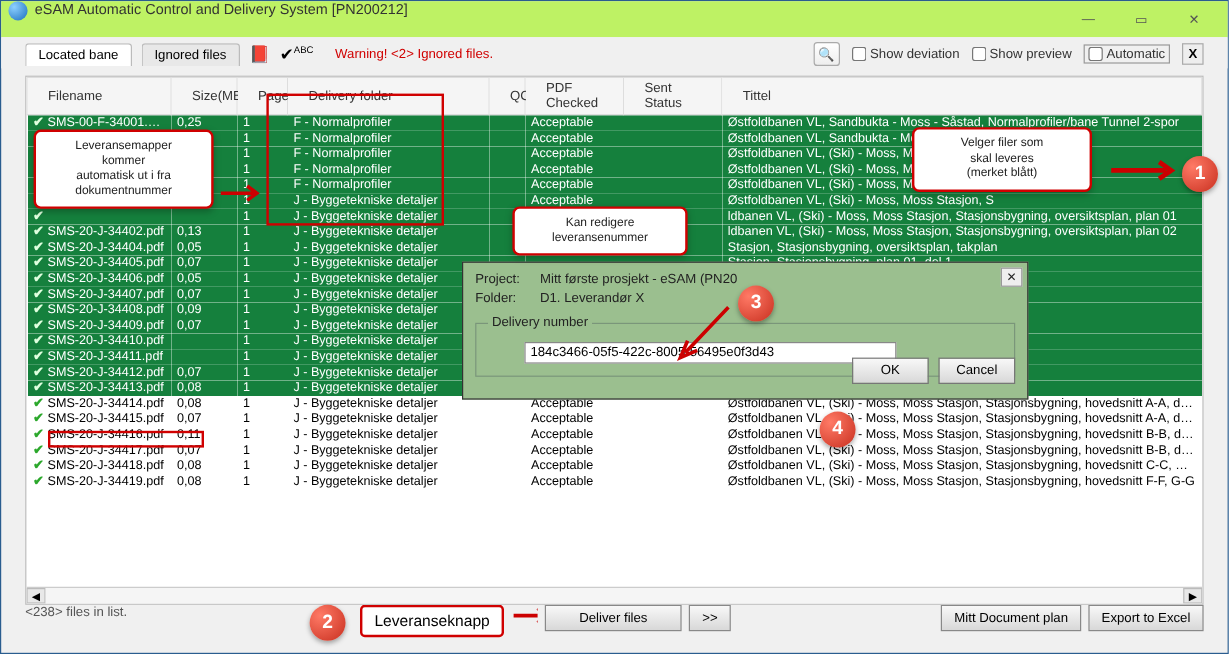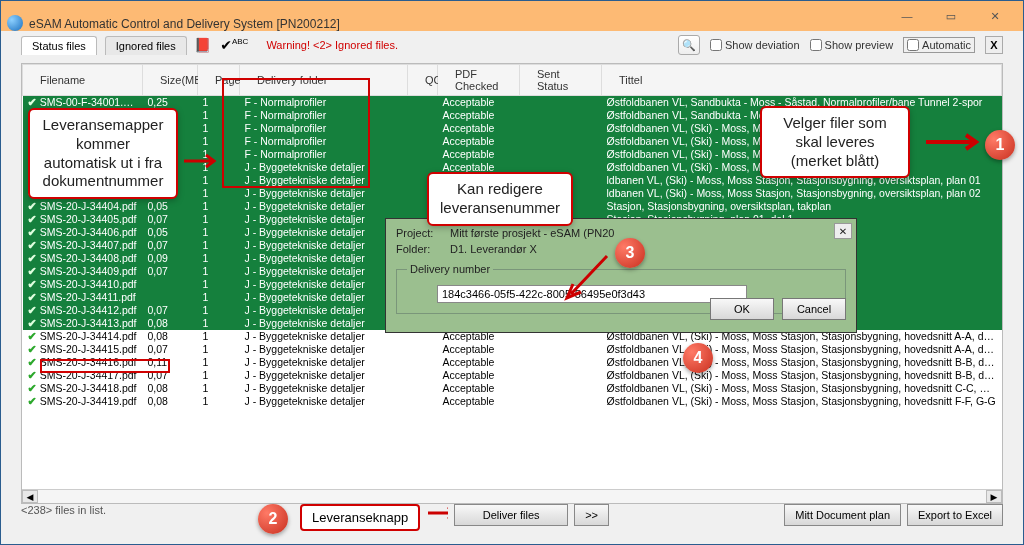--- a/index.html
+++ b/index.html
@@ -1,18 +1,18 @@
 <!DOCTYPE html>
 <html><head>
 <meta charset="utf-8">
 <style>
   * { box-sizing: border-box; margin: 0; padding: 0; font-family: "Segoe UI", Tahoma, sans-serif; }
   body { background: #3d7fc4; overflow: hidden; }
   .window { width: 1024px; height: 545px; background: #f0f0f0; border: 1px solid #2a5d8f; box-shadow: 0 0 8px rgba(0,0,0,.3); display: flex; flex-direction: column; }
-  .titlebar { height: 30px; background: #fdba74; display: flex; align-items: flex-end; padding: 0 6px; font-size: 12px; color: #333; }
+  .titlebar { height: 30px; background: #bef264; display: flex; align-items: flex-start; padding: 0 6px; font-size: 12px; color: #333; }
   .titlebar .app-icon { width: 16px; height: 16px; border-radius: 50%; background: radial-gradient(circle at 30% 30%, #8dd0ff, #1a6fbf); margin-right: 6px; }
   .titlebar .spacer { flex: 1; }
   .winbtn { width: 44px; height: 30px; display: flex; align-items: center; justify-content: center; font-size: 11px; color: #555; cursor: pointer; }
 
   .toolbar { height: 26px; display: flex; align-items: center; gap: 8px; padding: 2px 20px 0 20px; font-size: 11px; background: #f0f0f0; }
   .tab { padding: 3px 10px; border: 1px solid #bbb; border-bottom: none; border-radius: 3px 3px 0 0; background: #fff; font-size: 11px; cursor: pointer; }
   .tab.inactive { background: #e8e8e8; }
   .micon { font-size: 14px; cursor: pointer; }
   .warn { color: #d00000; margin-left: 10px; }
   .right-opts { margin-left: auto; display: flex; align-items: center; gap: 10px; }
@@ -43,21 +43,21 @@
   .dialog .btns { margin-top: -16px; display: flex; justify-content: flex-end; gap: 8px; }
   .dialog .btns button { width: 64px; height: 22px; font-size: 11px; border: 1px solid #777; background: linear-gradient(#f8f8f8,#d8d8d8); cursor: pointer; }
   .redbox { border: 2px solid #d00000; }
 
   .footer { height: 40px; display: flex; align-items: flex-start; padding: 0 20px; font-size: 11px; gap: 6px; }
   .footer .count { color: #555; }
   .footer button { height: 22px; padding: 0 10px; font-size: 11px; border: 1px solid #888; background: linear-gradient(#f8f8f8,#d8d8d8); cursor: pointer; }
   .footer .deliver { width: 114px; }
   .footer .spacer { flex: 1; }
 
-  .callout { position: absolute; background: #fff; border: 2px solid #d00000; border-radius: 6px; padding: 6px 10px; font-size: 15px; text-align: center; color: #222; line-height: 1.25; box-shadow: 0 2px 6px rgba(0,0,0,.25); z-index: 50; }
+  .callout { position: absolute; background: #fff; border: 2px solid #d00000; border-radius: 6px; padding: 6px 10px; font-size: 10px; text-align: center; color: #222; line-height: 1.25; box-shadow: 0 2px 6px rgba(0,0,0,.25); z-index: 50; }
   .numball { position: absolute; width: 30px; height: 30px; border-radius: 50%; background: radial-gradient(circle at 30% 30%, #ff7a66, #c82f1f); color: #fff; font-weight: bold; font-size: 16px; display: flex; align-items: center; justify-content: center; box-shadow: 0 2px 4px rgba(0,0,0,.35); z-index: 60; }
   .red-arrow { position: absolute; z-index: 55; }
   .red-arrow svg { display: block; }
   .scrollrow { height: 14px; background: #f0f0f0; border-top: 1px solid #ccc; display: flex; }
   .scrollrow .sbtn { width: 16px; border: 1px solid #bbb; background: #e8e8e8; font-size: 9px; display:flex; align-items:center; justify-content:center; cursor:pointer;}
   .scrollrow .strack { flex:1; background:#f5f5f5; }
   .label-wrap { border:2px solid #d00000; border-radius:4px; padding:4px 10px; background:#fff; font-size:13px; margin-left:6px;}
 </style>
 </head>
 <body>
@@ -67,21 +67,21 @@
   <div class="titlebar">
     <div class="app-icon"></div>
     <span>eSAM Automatic Control and Delivery System [PN200212]</span>
     <div class="spacer"></div>
     <div class="winbtn">—</div>
     <div class="winbtn">▭</div>
     <div class="winbtn close">✕</div>
   </div>
 
   <div class="toolbar">
-    <span class="tab">Status files</span>
+    <span class="tab">Located bane</span>
     <span class="tab inactive">Ignored files</span>
     <span class="micon" style="color:#c00;">📕</span>
     <span class="micon">✔<sup style="font-size:8px">ABC</sup></span>
     <span class="warn">Warning! &lt;2&gt; Ignored files.</span>
     <div class="right-opts">
       <div class="find-icon">🔍</div>
       <label class="chk">
           <input type="checkbox" style="">
           <span>Show deviation</span>
         </label>

